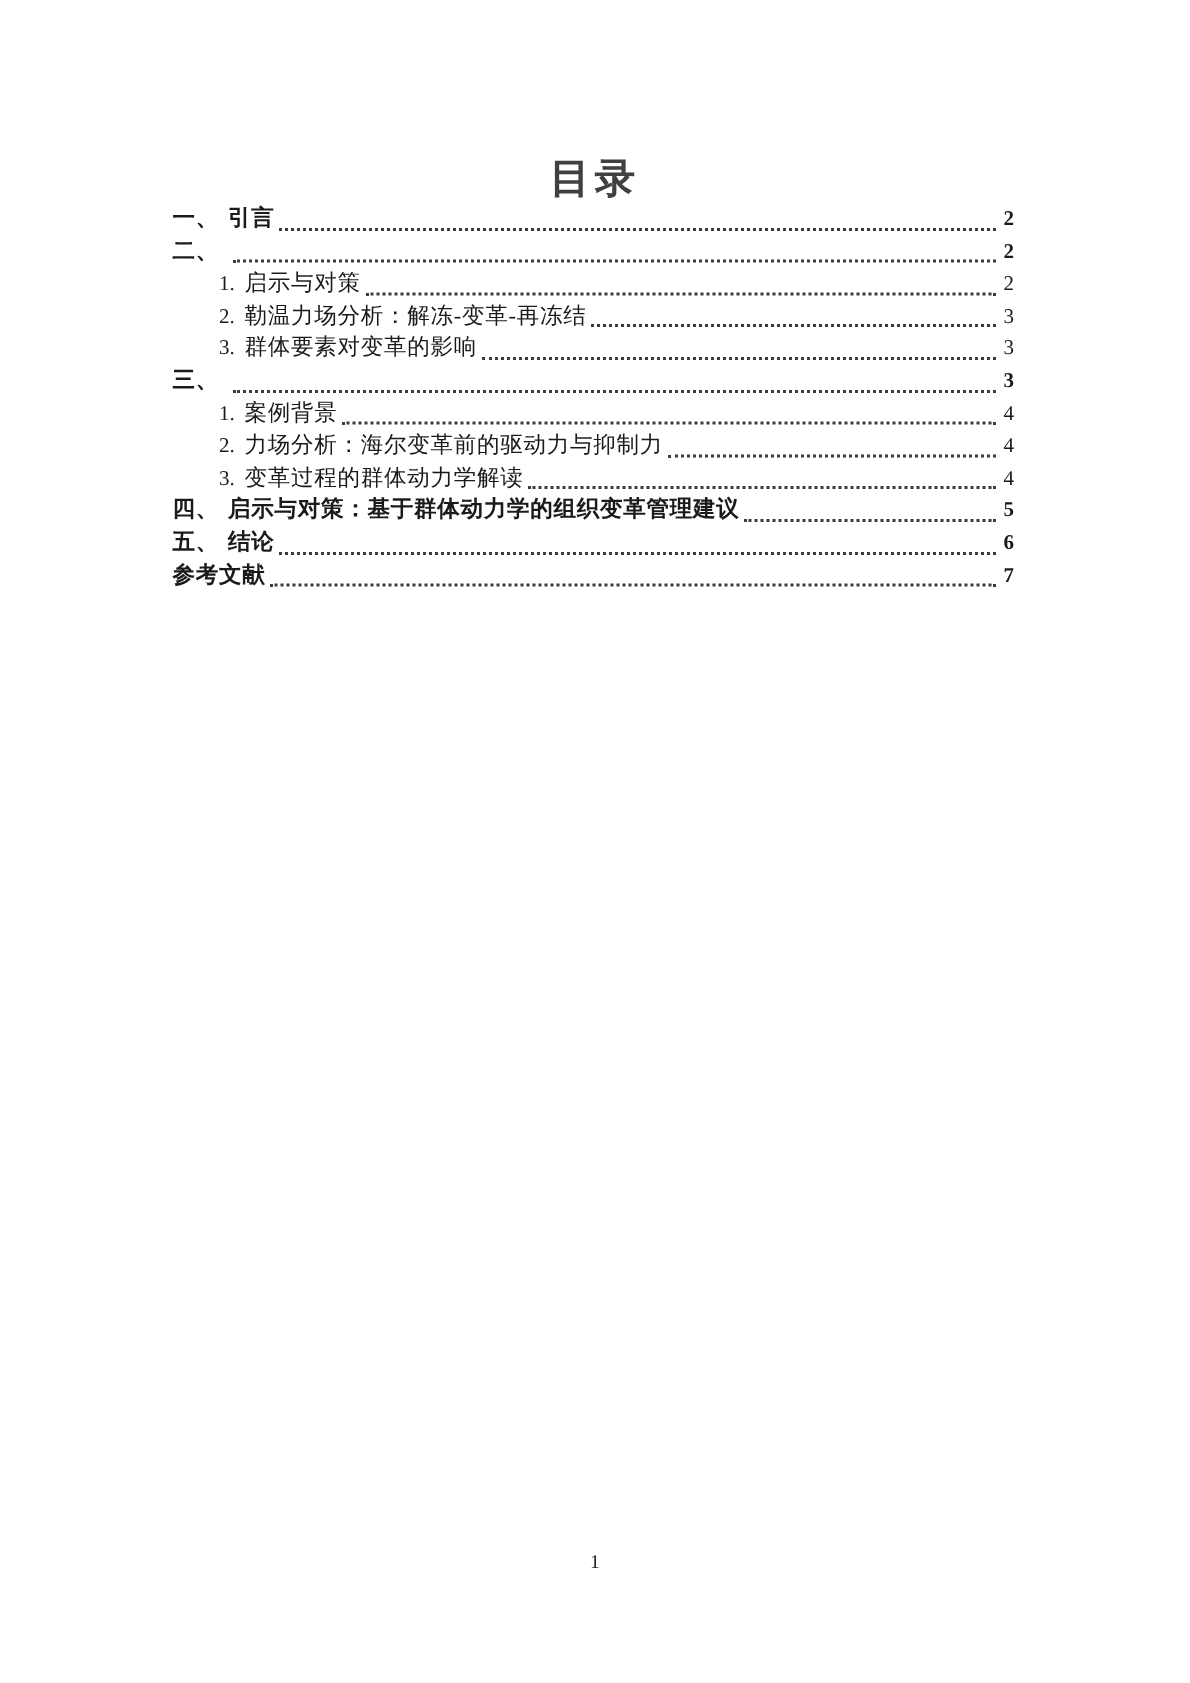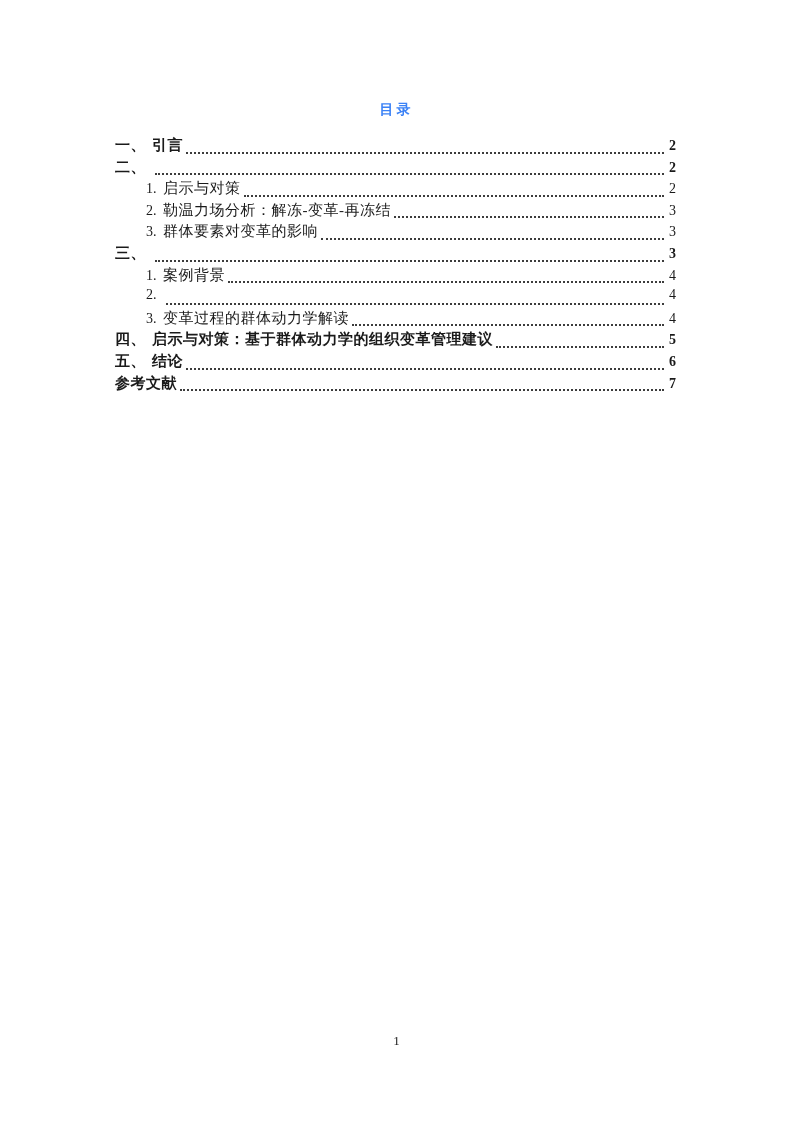--- a/index.html
+++ b/index.html
@@ -16,24 +16,24 @@
     position: absolute;
     inset: 0;
     background: #ffffff;
   }
   .doc-title {
     position: absolute;
     top: 101px;
     left: 0;
     right: 0;
     text-align: center;
-    font-size: 14px;
+    font-size: 27px;
     font-weight: 700;
     letter-spacing: 3px;
-    color: #3b82f6;
+    color: #404040;
   }
   .toc {
     position: absolute;
     top: 136px;
     left: 115px;
     right: 117px;
     font-size: 15px;
     letter-spacing: 0.5px;
   }
   .toc-row {
@@ -124,20 +124,21 @@
         <span class="toc-page">3</span>
       </div>
       <div class="toc-row lvl2">
         <span class="toc-num">1.</span>
         <span class="toc-label">案例背景</span>
         <span class="toc-leader"></span>
         <span class="toc-page">4</span>
       </div>
       <div class="toc-row lvl2">
         <span class="toc-num">2.</span>
+        <span class="toc-label">力场分析：海尔变革前的驱动力与抑制力</span>
         <span class="toc-leader"></span>
         <span class="toc-page">4</span>
       </div>
       <div class="toc-row lvl2">
         <span class="toc-num">3.</span>
         <span class="toc-label">变革过程的群体动力学解读</span>
         <span class="toc-leader"></span>
         <span class="toc-page">4</span>
       </div>
       <div class="toc-row lvl1">

